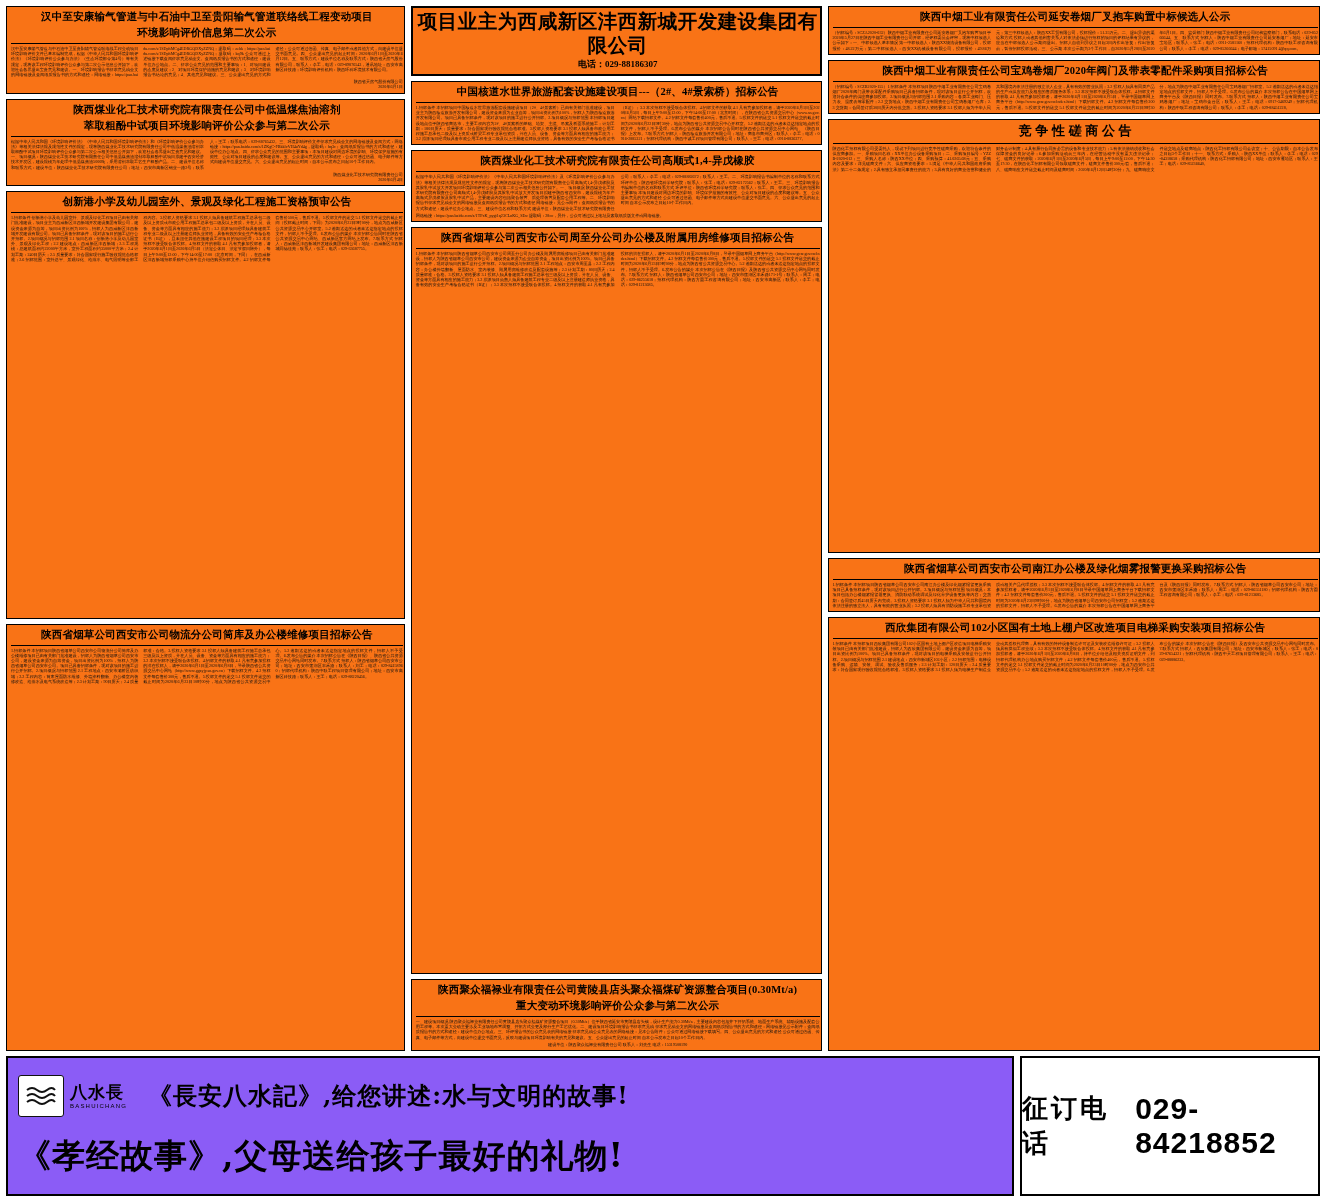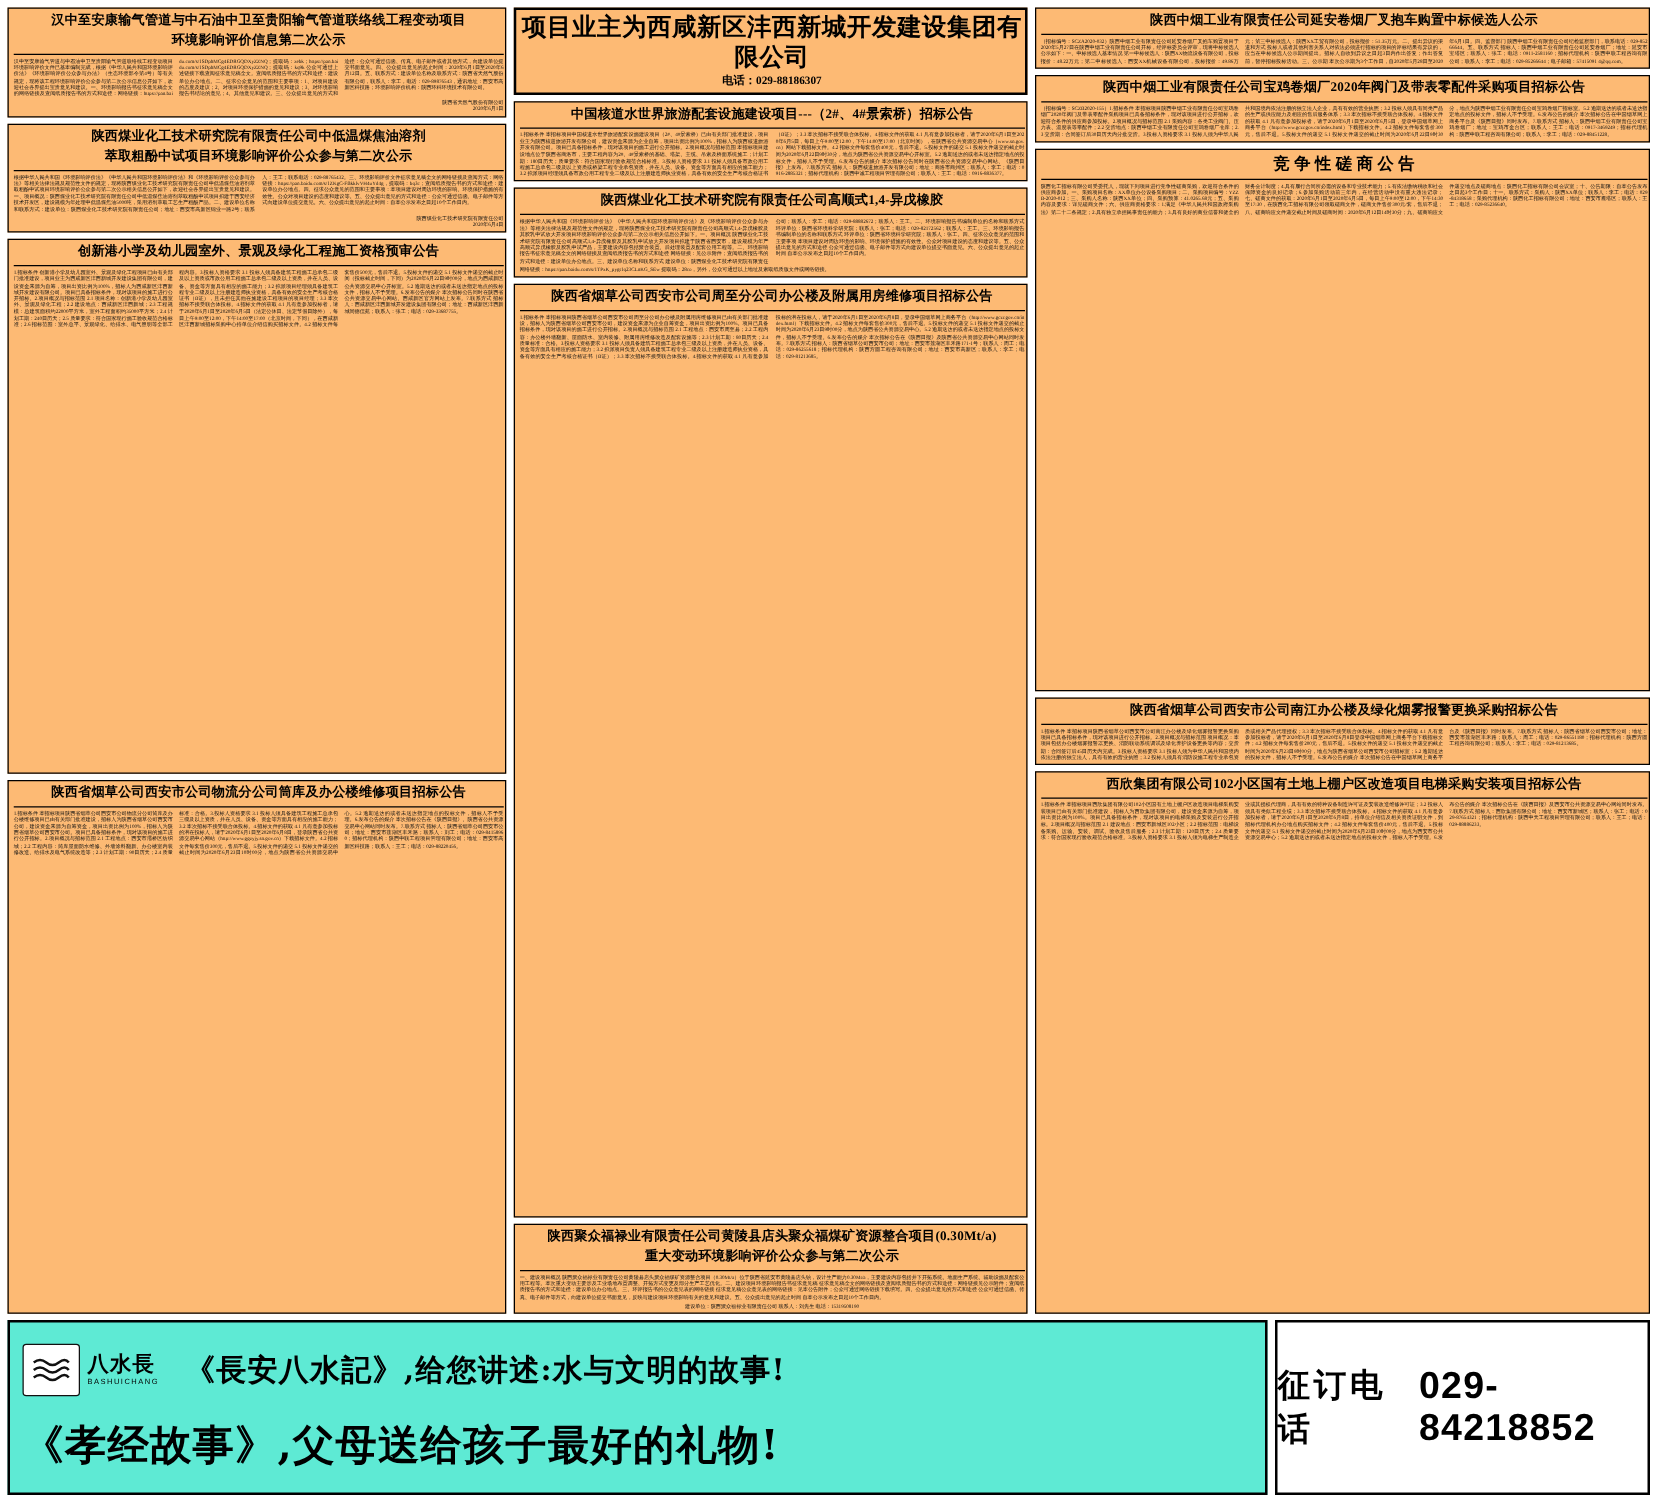--- a/index.html
+++ b/index.html
@@ -36,21 +36,21 @@
   }
   .col-1 { width: 400px; }
   .col-2 { width: 412px; }
   .col-3 { width: 494px; }
 
   .notice {
     border: 1px solid #000;
     box-sizing: border-box;
     padding: 2px 1px 3px 4px;
     overflow: hidden;
-    background: #fdba74;
+    background: #f97316;
   }
   .notice.thick { border-width: 2px; }
 
   .n-title {
     text-align: center;
     font-weight: bold;
     font-size: 10.5px;
     line-height: 13px;
     padding: 1px 2px 2px 2px;
     letter-spacing: 0.2px;
@@ -91,21 +91,21 @@
     gap: 6px;
   }
   .banner-main {
     flex: 1;
     border: 2px solid #000;
     box-sizing: border-box;
     display: flex;
     flex-direction: column;
     justify-content: center;
     padding: 8px 10px;
-    background: #5eead4;
+    background: #8b5cf6;
   }
   .banner-row {
     display: flex;
     align-items: center;
     gap: 10px;
     height: 50%;
   }
   .logo-box {
     width: 120px;
     display: flex;

